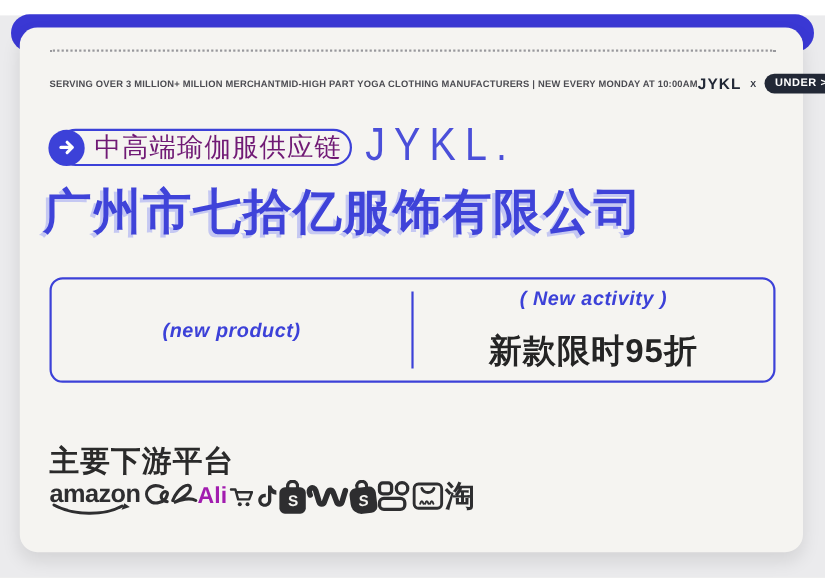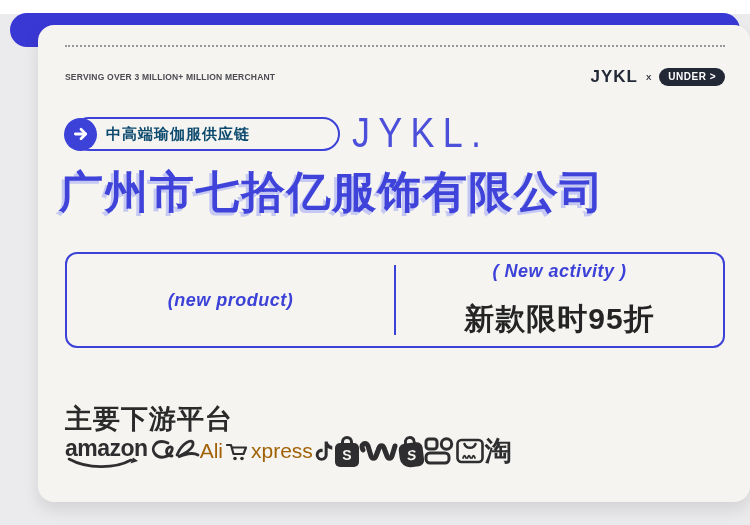--- a/index.html
+++ b/index.html
@@ -1,57 +1,57 @@
 <!DOCTYPE html>
 <html><head>
 <meta charset="utf-8">
 <style>
   * { margin:0; padding:0; box-sizing:border-box; }
   html,body { width:750px; }
   body { font-family:"Liberation Sans","DejaVu Sans",sans-serif; background:#ebebed; }
   .page { position:relative; width:750px; height:525px; background:#ebebed; overflow:hidden; }
   .top-strip { position:absolute; left:0; top:0; width:750px; height:14px; background:#ffffff; }
   .blue-bar { position:absolute; left:10px; top:13px; width:730px; height:34px; background:#3a38d4; border-radius:17px; }
-  .card { position:absolute; left:18px; top:25px; width:712px; height:477px; background:#f5f4f1; border-radius:16px; box-shadow:0 8px 16px rgba(0,0,0,.10);margin-left:20px; }
+  .card { position:absolute; left:18px; top:25px; width:712px; height:477px; background:#f5f4f1; border-radius:16px; box-shadow:0 8px 16px rgba(0,0,0,.10); }
 
   
   .dotted { position:absolute; left:27px; top:20px; width:660px; border-top:2px dotted #98989c; }
   .microbar { position:absolute; left:27px; top:42px; width:660px; display:flex; align-items:center; justify-content:space-between; }
   .micro-text { font-size:8.5px; font-weight:bold; color:#4c4c52; letter-spacing:.2px; white-space:nowrap; }
   .micro-right { display:flex; align-items:center; gap:8px; }
-  .brand-sm { font-size:17px; font-weight:bold; color:#222836; letter-spacing:1px; }
+  .brand-sm { font-size:14px; font-weight:bold; color:#222836; letter-spacing:1px; }
   .collab-x { font-size:8px; font-weight:bold; color:#30343f; }
   .under-pill { background:#222836; color:#ffffff; font-size:10px; font-weight:bold; padding:3px 9px 4px; border-radius:9px; letter-spacing:.5px; white-space:nowrap; cursor:pointer; }
 
   
   .badge-wrap { position:absolute; left:26px; top:92px; height:34px; display:flex; align-items:center; }
   .tag-outline { position:absolute; left:8px; top:0; height:34px; width:268px; border:2px solid #3c41d8; border-radius:17px; }
   .arrow-circle { position:relative; z-index:2; width:33px; height:33px; border-radius:50%; background:#3c41d8; display:flex; align-items:center; justify-content:center; }
-  .tagline { position:relative; z-index:2; margin-left:9px; font-size:15px; font-weight:bold; color:#0c4a6e; letter-spacing:1px; }
+  .tagline { position:relative; z-index:2; margin-left:9px; font-size:24px; font-weight:normal; color:#701a75; letter-spacing:1px; }
   .hero-logo { position:absolute; left:314px; top:84px; font-size:39px; color:#4b4fd9; letter-spacing:9px; transform:scale(.92,1.08); transform-origin:left top; font-weight:400; }
 
   
   .company { position:absolute; left:21px; top:138px; font-size:44px; font-weight:bold; color:#3f43d9; letter-spacing:1.5px; text-shadow:-3px 3px 0 #c5c8f2; white-space:nowrap; }
 
   
   .promo-box { position:absolute; left:27px; top:227px; width:660px; height:96px; border:2px solid #3c41d8; border-radius:12px; display:flex; align-items:stretch; background:transparent; }
   .promo-cell { flex:1; display:flex; flex-direction:column; align-items:center; justify-content:center; gap:17px; }
   .promo-divider { width:2px; background:#3c41d8; margin:11px 0; }
   .promo-sub { font-size:18px; font-style:italic; font-weight:bold; color:#3c41d8; letter-spacing:.5px; }
   .promo-main { font-size:30px; font-weight:bold; color:#242424; letter-spacing:1px; }
 
   
   .platforms-heading { position:absolute; left:27px; top:376px; font-size:27px; font-weight:bold; color:#2a2a2a; letter-spacing:1px; }
   .logo-row { position:absolute; left:27px; top:406px; width:670px; height:40px; display:flex; align-items:center; color:#2e2e30; }
   .logo-item { display:flex; align-items:center; cursor:pointer; }
 
   .amazon { position:relative; font-size:23px; font-weight:bold; letter-spacing:-.5px; color:#2e2e30; padding-bottom:6px; }
   .amazon svg { position:absolute; left:2px; bottom:-1px; }
 
-  .aliexpress { gap:2px; font-size:21px; font-weight:normal; color:#a16207; }
+  .aliexpress { gap:2px; font-size:21px; font-weight:bold; color:#a21caf; }
 
   .bag { position:relative; width:24px; height:31px; display:flex; align-items:flex-end; justify-content:center; }
   .bag .handle { position:absolute; top:0; left:6px; width:12px; height:10px; border:3px solid #2e2e30; border-bottom:none; border-radius:7px 7px 0 0; }
   .bag .body { width:24px; height:24px; background:#2e2e30; border-radius:5px; display:flex; align-items:center; justify-content:center; color:#f5f4f1; font-size:14px; font-weight:bold; }
   .bag.tilt { transform:rotate(-7deg); }
   .bag.tilt .body { font-style:italic; border-radius:6px 6px 6px 10px; }
 
   .taobao { font-size:27px; font-weight:bold; color:#2e2e30; }
 
   svg.glyph { display:block; }
@@ -62,20 +62,21 @@
 <div class="page">
   <div class="top-strip"></div>
   <div class="blue-bar"></div>
 
   <div class="card">
 
     <div class="dotted"></div>
 
     <div class="microbar">
       <span class="micro-text">SERVING OVER 3 MILLION+  MILLION MERCHANT</span>
+      <span class="micro-text">MID-HIGH PART YOGA CLOTHING MANUFACTURERS  | NEW EVERY MONDAY AT 10:00AM</span>
       <span class="micro-right">
         <span class="brand-sm">JYKL</span>
         <span class="collab-x">X</span>
         <span class="under-pill">UNDER &gt;</span>
       </span>
     </div>
 
     <div class="badge-wrap">
       <span class="tag-outline"></span>
       <span class="arrow-circle">
@@ -120,21 +121,20 @@
         </svg>
       </div>
 
       <div class="logo-item aliexpress">
         <span>Ali</span>
         <svg class="glyph" width="24" height="22" viewBox="0 0 24 22">
           <path d="M2 5 h4 l2.5 9 h10 l2.5 -6.5 h-13" fill="none" stroke="#2e2e30" stroke-width="2.2" stroke-linejoin="round" stroke-linecap="round"></path>
           <circle cx="10" cy="18.5" r="1.8" fill="#2e2e30"></circle>
           <circle cx="17" cy="18.5" r="1.8" fill="#2e2e30"></circle>
         </svg>
-        <span>xpress</span>
       </div>
 
       <div class="logo-item">
         <svg class="glyph" width="22" height="27" viewBox="0 0 24 27">
           <path d="M21 7.5c-2.6-.6-4.4-2.4-5-5H12.7v14.8c0 1.8-1.5 3.2-3.3 3.2s-3.2-1.4-3.2-3.2 1.4-3.2 3.2-3.2c.4 0 .7 0 1.1.1v-3.6c-.4 0-.7-.1-1.1-.1C5.8 10.5 3 13.4 3 17s2.9 6.5 6.5 6.5S16 20.6 16 17V9.8c1.5 1 3.2 1.6 5 1.7V7.5z" fill="#2e2e30"></path>
         </svg>
       </div>
 
       <div class="logo-item bag">
         <span class="handle"></span>

